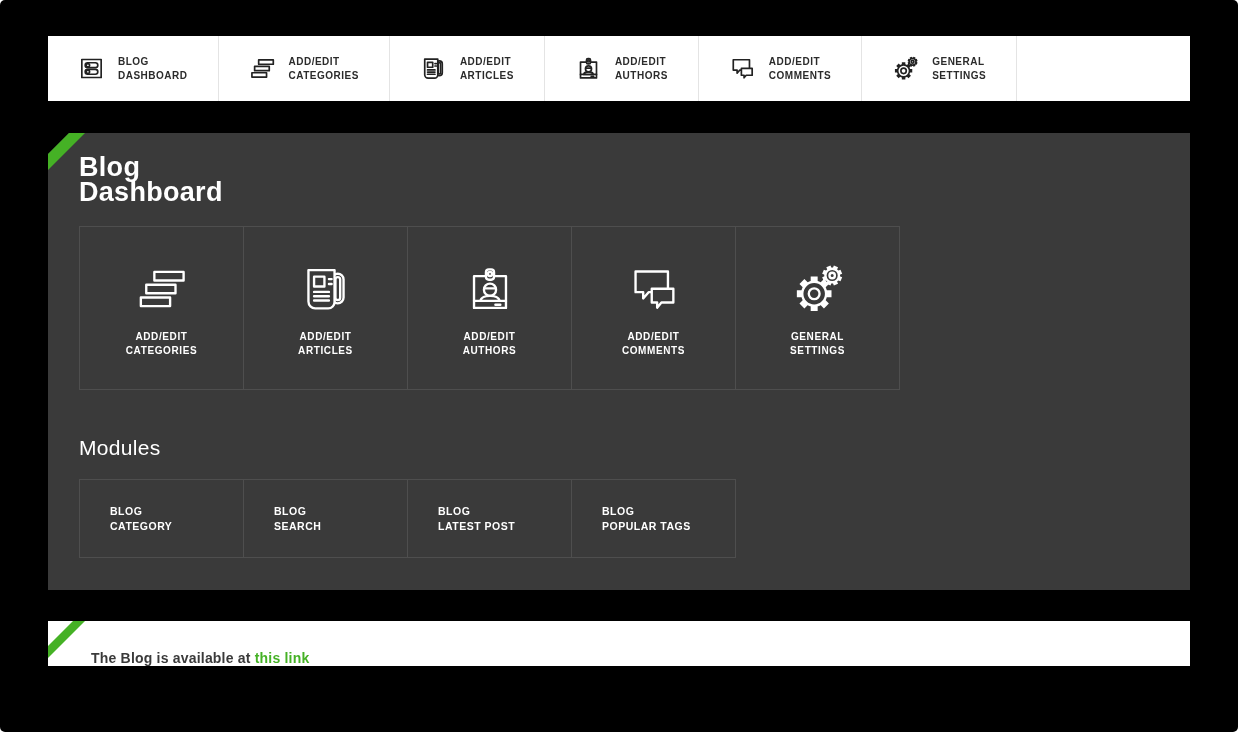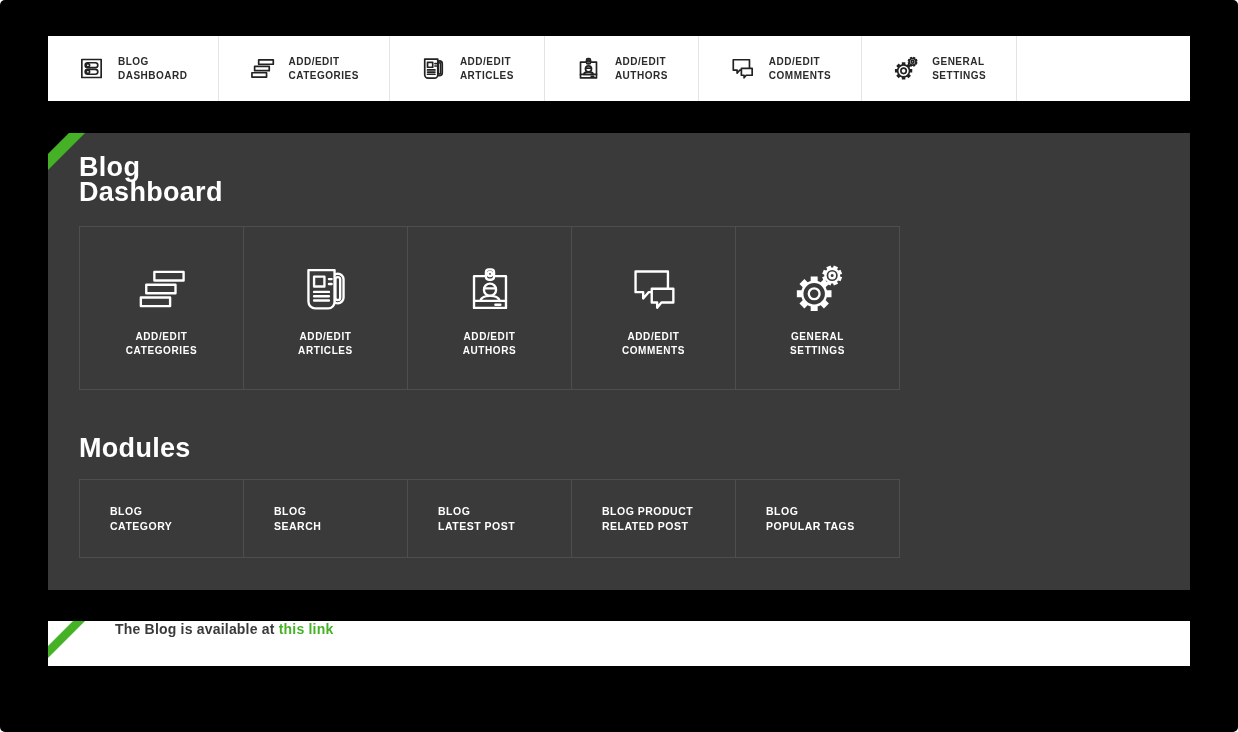--- a/index.html
+++ b/index.html
@@ -18,36 +18,36 @@
   .nav-icon { --icon-bg:#ffffff; color:#222222; }
   .nav-icon svg { width:27px; height:27px; stroke-width:1.5; }
   .tile-icon { --icon-bg:#3a3a3a; color:#ffffff; }
   .tile-icon svg { width:54px; height:54px; stroke-width:1.05; }
 
   
   .panel { position:absolute; left:48px; top:133px; width:1142px; height:457px; background:#3a3a3a; }
   .ribbon { position:absolute; left:0; top:0; pointer-events:none; }
   .panel-title { position:absolute; left:31px; top:22px; color:#ffffff; font-size:27px; font-weight:bold; letter-spacing:0.3px; line-height:25px; }
   .panel-title span { display:block; }
-  .modules-title { position:absolute; left:31px; top:300px; color:#ffffff; font-size:27px; font-weight:bold; letter-spacing:0.3px; line-height:30px; }
+  .modules-title { position:absolute; left:31px; top:300px; color:#ffffff; font-size:21px; font-weight:normal; letter-spacing:0.3px; line-height:30px; }
 
   .tiles { position:absolute; display:flex; }
   .tiles-main { left:31px; top:93px; }
   .tiles-modules { left:31px; top:346px; }
   .tile { width:165px; border:1px solid #4e4e4e; margin-left:-1px; cursor:pointer; background:transparent; }
   .tile:first-child { margin-left:0; }
   .tile-main { height:164px; display:flex; flex-direction:column; align-items:center; justify-content:center; gap:14px; padding-top:4px; }
   .tile-label { color:#ffffff; font-size:10px; font-weight:bold; letter-spacing:0.6px; line-height:1.38; text-align:center; text-transform:uppercase; }
   .tile-label span { display:block; }
   .tile-module { height:79px; display:flex; flex-direction:column; justify-content:center; padding:0 8px 0 30px; }
   .module-label { color:#ffffff; font-size:10.5px; font-weight:bold; letter-spacing:0.5px; line-height:1.38; text-align:left; text-transform:uppercase; }
   .module-label span { display:block; }
 
   
-  .footbar { position:absolute; left:48px; top:621px; width:1142px; height:45px; background:#ffffff; display:flex; align-items:flex-start;padding-left:24px; }
+  .footbar { position:absolute; left:48px; top:621px; width:1142px; height:45px; background:#ffffff; display:flex; align-items:flex-end; }
   .foot-text { margin-left:43px; font-size:14px; font-weight:bold; color:#3a3a3a; letter-spacing:0.2px; }
   .foot-link { color:#45b125; text-decoration:none; cursor:pointer; font-weight:bold; }
 </style>
 </head>
 <body>
 
 <svg width="0" height="0" style="position:absolute" aria-hidden="true">
   <defs>
     <symbol id="sym-dashboard" viewBox="0 0 24 24">
       <rect x="3.4" y="4" width="17.2" height="16"></rect>
@@ -250,26 +250,20 @@
           </span>
       </a>
       <a class="tile tile-module">
         <span class="module-label">
             <span>BLOG</span>
             <span>LATEST POST</span>
           </span>
       </a>
       <a class="tile tile-module">
         <span class="module-label">
-            <span>BLOG PRODUCT</span>
-            <span>RELATED POST</span>
-          </span>
-      </a>
-      <a class="tile tile-module">
-        <span class="module-label">
             <span>BLOG</span>
             <span>POPULAR TAGS</span>
           </span>
       </a>
     </div>
   </main>
 
   <footer class="footbar">
     <svg class="ribbon" width="40" height="40">
       <polygon points="25,0 37,0 0,37 0,25" fill="#45b125"></polygon>

